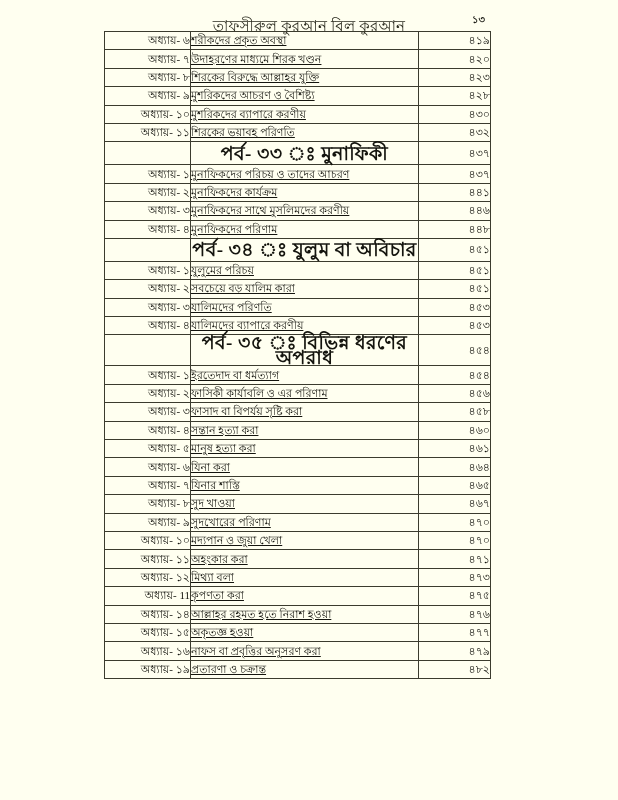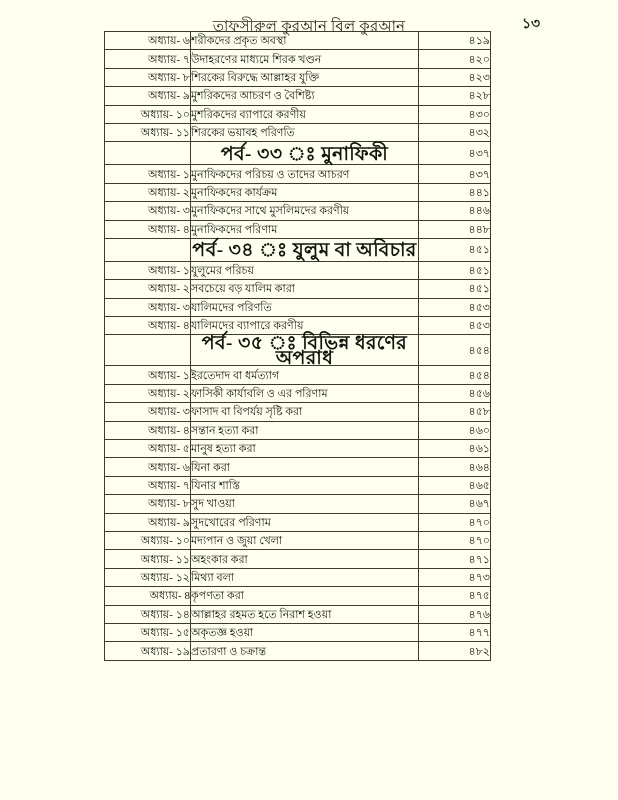--- a/index.html
+++ b/index.html
@@ -32,23 +32,23 @@
     left: 0;
     width: 618px;
     text-align: center;
     font-size: 15px;
     letter-spacing: 0.2px;
     color: #2a2a1e;
     font-family: "Liberation Serif", "DejaVu Serif", serif;
   }
   .header-pageno {
     position: absolute;
-    left: 522px;
+    left: 472px;
     top: -2px;
-    font-size: 14px;
+    font-size: 10px;
     font-weight: bold;
     color: #1a1a14;
   }
   table.toc {
     position: absolute;
     top: 31px;
     left: 104px;
     width: 386px;
     border-collapse: collapse;
     table-layout: fixed;
@@ -73,20 +73,21 @@
     padding-right: 2px;
     white-space: nowrap;
   }
   td.title {
     text-align: left;
     padding-left: 9px;
     padding-right: 4px;
     font-size: 11px;
     white-space: nowrap;
     overflow: hidden;
+    text-decoration: underline;
   }
   td.page {
     text-align: right;
     font-size: 11px;
     white-space: nowrap;
   }
   tr.section td.section-title {
     text-align: center;
     font-size: 19px;
     font-weight: bold;
@@ -258,35 +259,40 @@
           <td class="chap">অধ্যায়- ১১</td>
           <td class="title">অহংকার করা</td>
           <td class="page">৪৭১</td>
         </tr>
         <tr class="entry">
           <td class="chap">অধ্যায়- ১২</td>
           <td class="title">মিথ্যা বলা</td>
           <td class="page">৪৭৩</td>
         </tr>
         <tr class="entry">
-          <td class="chap">অধ্যায়- 8</td>
+          <td class="chap">অধ্যায়- 11</td>
           <td class="title">কৃপণতা করা</td>
           <td class="page">৪৭৫</td>
         </tr>
         <tr class="entry">
           <td class="chap">অধ্যায়- ১৪</td>
           <td class="title">আল্লাহর রহমত হতে নিরাশ হওয়া</td>
           <td class="page">৪৭৬</td>
         </tr>
         <tr class="entry">
           <td class="chap">অধ্যায়- ১৫</td>
           <td class="title">অকৃতজ্ঞ হওয়া</td>
           <td class="page">৪৭৭</td>
         </tr>
         <tr class="entry">
+          <td class="chap">অধ্যায়- ১৬</td>
+          <td class="title">নাফস বা প্রবৃত্তির অনুসরণ করা</td>
+          <td class="page">৪৭৯</td>
+        </tr>
+        <tr class="entry">
           <td class="chap">অধ্যায়- ১৯</td>
           <td class="title">প্রতারণা ও চক্রান্ত</td>
           <td class="page">৪৮২</td>
         </tr>
       </tbody>
   </table>
 
 </div>
 
 </body></html>

